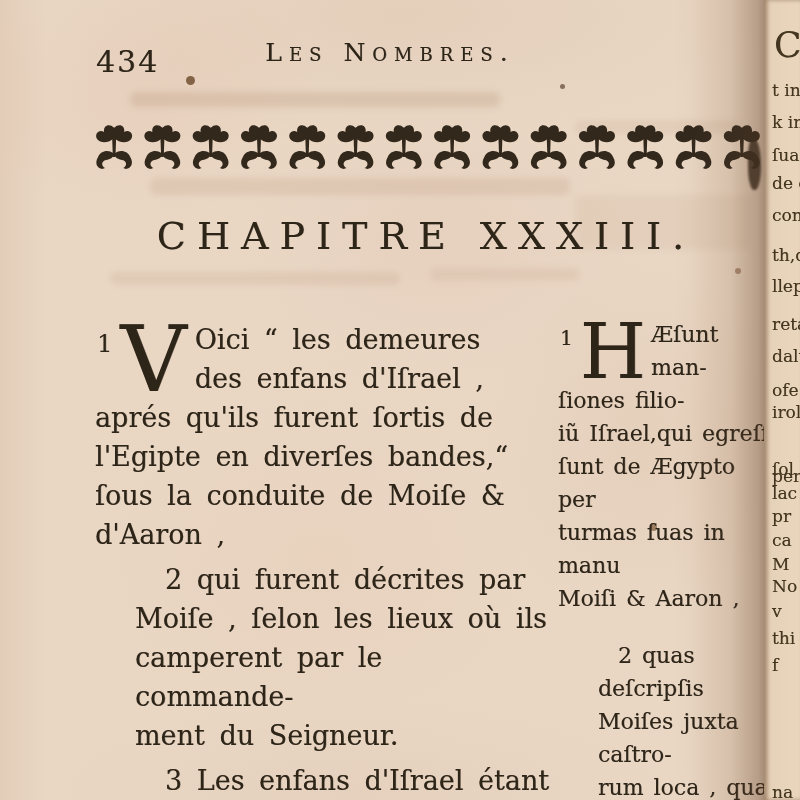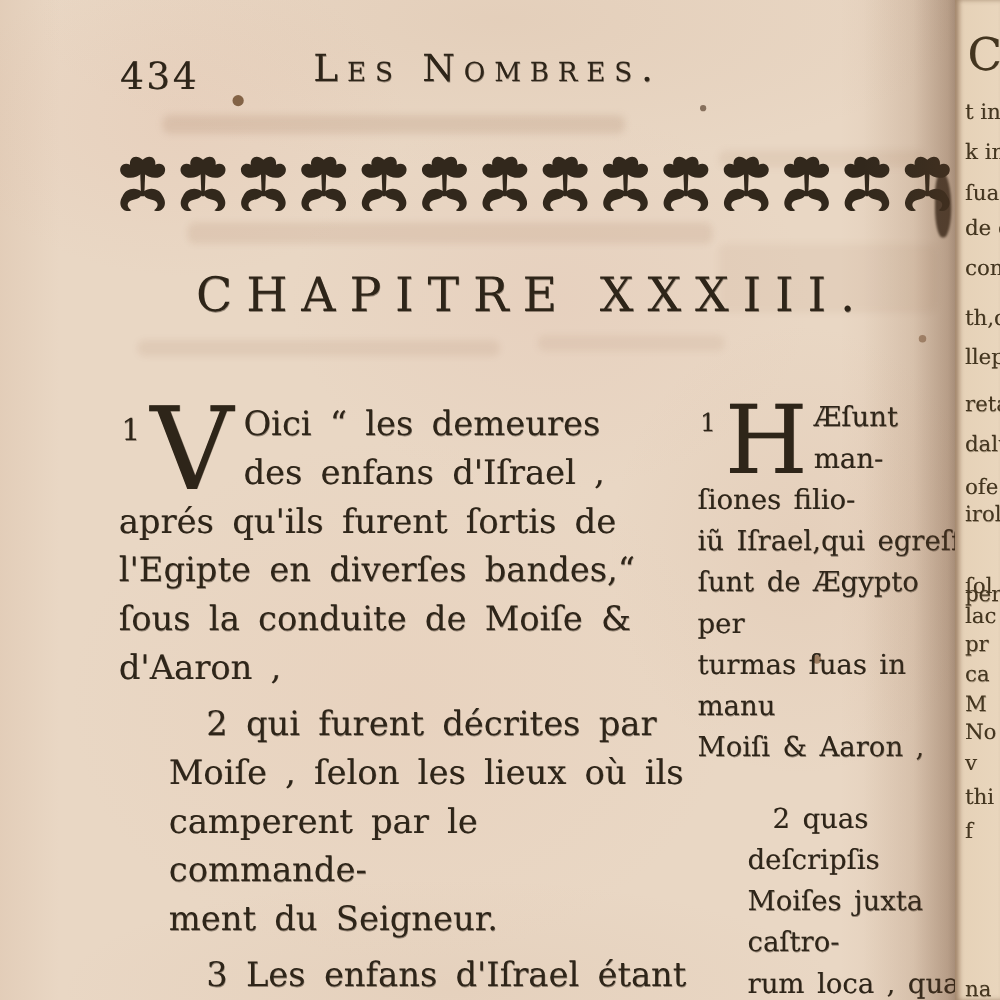--- a/index.html
+++ b/index.html
@@ -13,21 +13,21 @@
       radial-gradient(300px 220px at 55% 30%, rgba(214,164,152,.12), transparent 70%),
       radial-gradient(380px 300px at 40% 70%, rgba(226,184,160,.14), transparent 70%),
       radial-gradient(220px 260px at 80% 55%, rgba(190,140,110,.10), transparent 70%),
       radial-gradient(500px 160px at 50% 2%,  rgba(182,136,104,.10), transparent 75%),
       radial-gradient(420px 120px at 45% 99%, rgba(182,136,104,.08), transparent 75%),
       linear-gradient(90deg, rgba(170,120,85,.10) 0%, rgba(0,0,0,0) 6%, rgba(0,0,0,0) 84%, rgba(150,100,65,.16) 97%);}
   .ink{color:#2e2519;text-shadow:.4px .4px 0 rgba(46,36,24,.45);}
   
   .page-number{position:absolute;left:96px;top:44px;font-size:30px;letter-spacing:2px;}
   .running-title{position:absolute;left:210px;top:38px;width:360px;text-align:center;
-    font-variant:small-caps;font-size:30px;letter-spacing:7px;}
+    font-variant:small-caps;font-size:25px;letter-spacing:7px;}
   
   .ornament-band{position:absolute;left:90px;top:122px;width:676px;height:56px;}
   .ornament-band svg{display:block;width:100%;height:100%;}
   
   .chapter-title{position:absolute;left:88px;top:214px;width:676px;text-align:center;
     font-size:38px;letter-spacing:11px;white-space:nowrap;}
   
   .col{position:absolute;white-space:normal;}
   .french-col{left:95px;top:320px;width:458px;font-size:27px;line-height:39px;word-spacing:6px;}
   .latin-col{left:558px;top:318px;width:218px;font-size:22px;line-height:33px;word-spacing:3px;}

